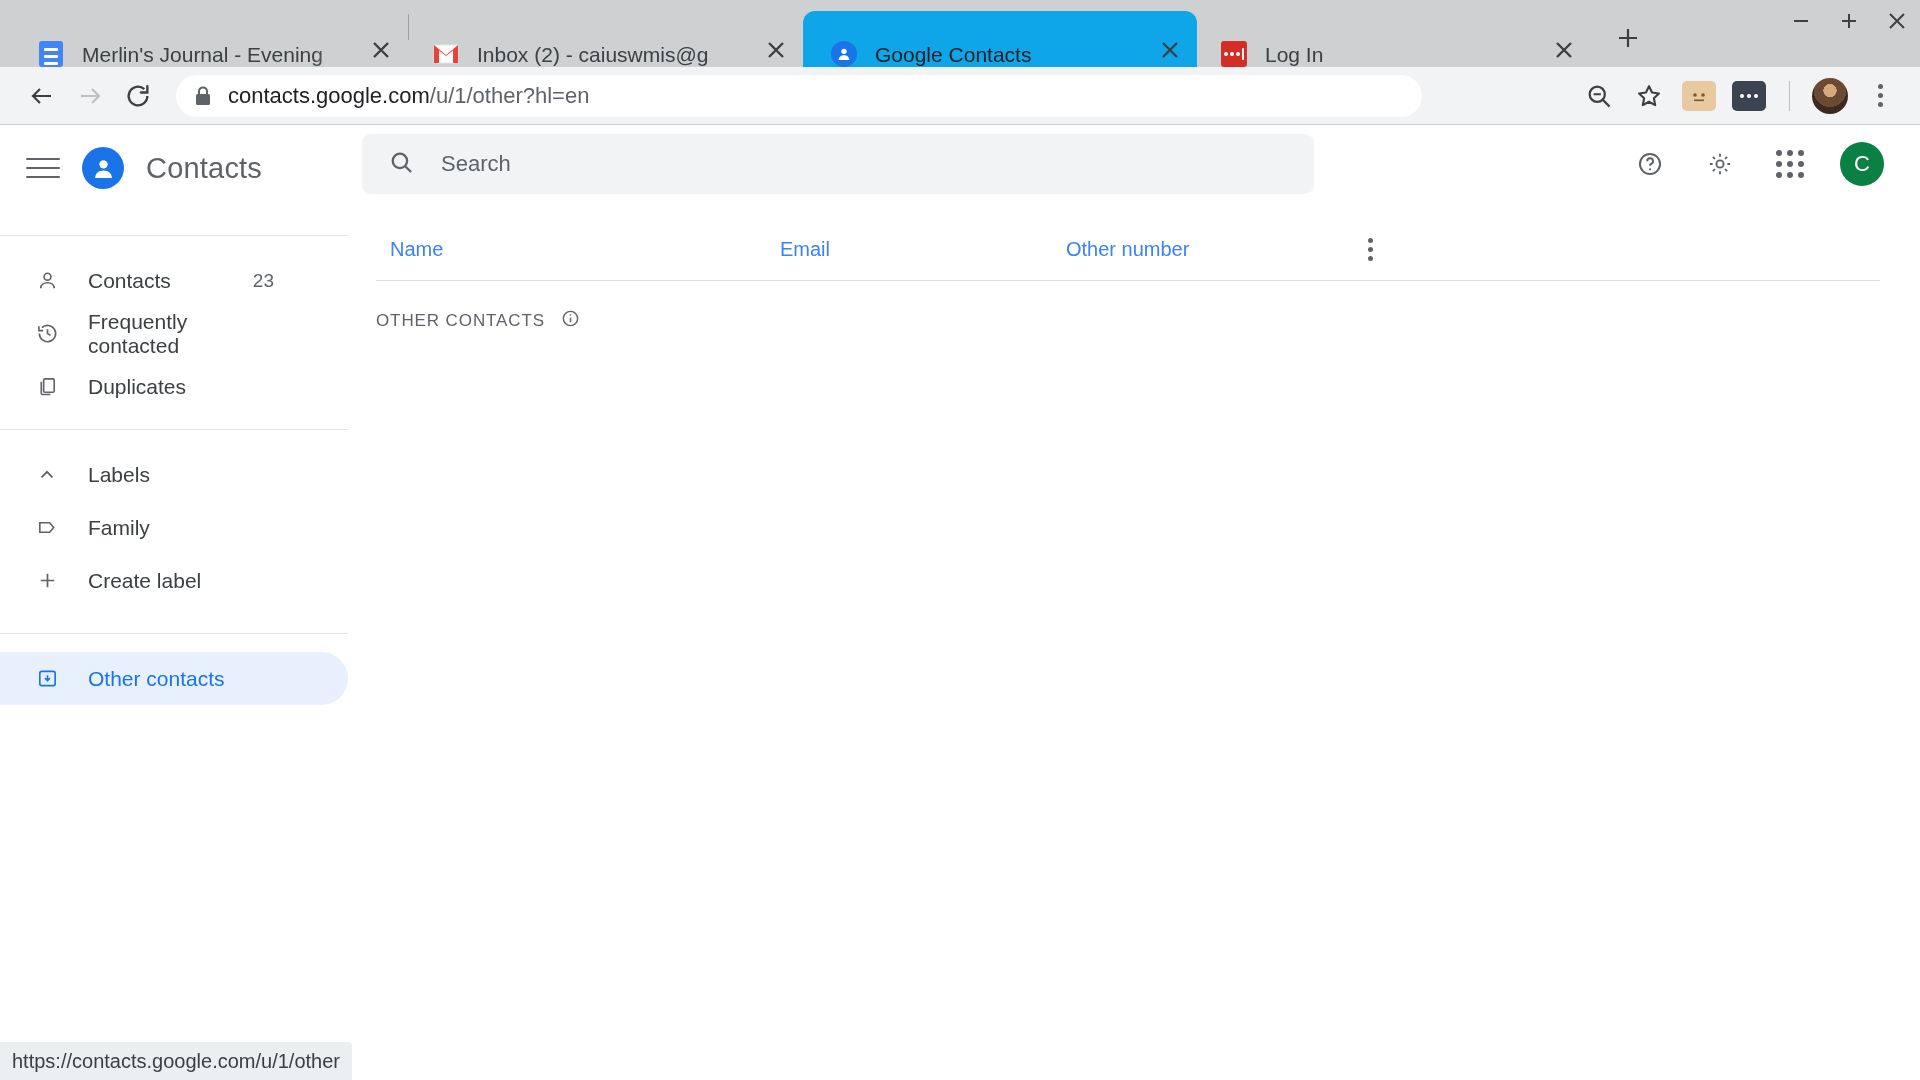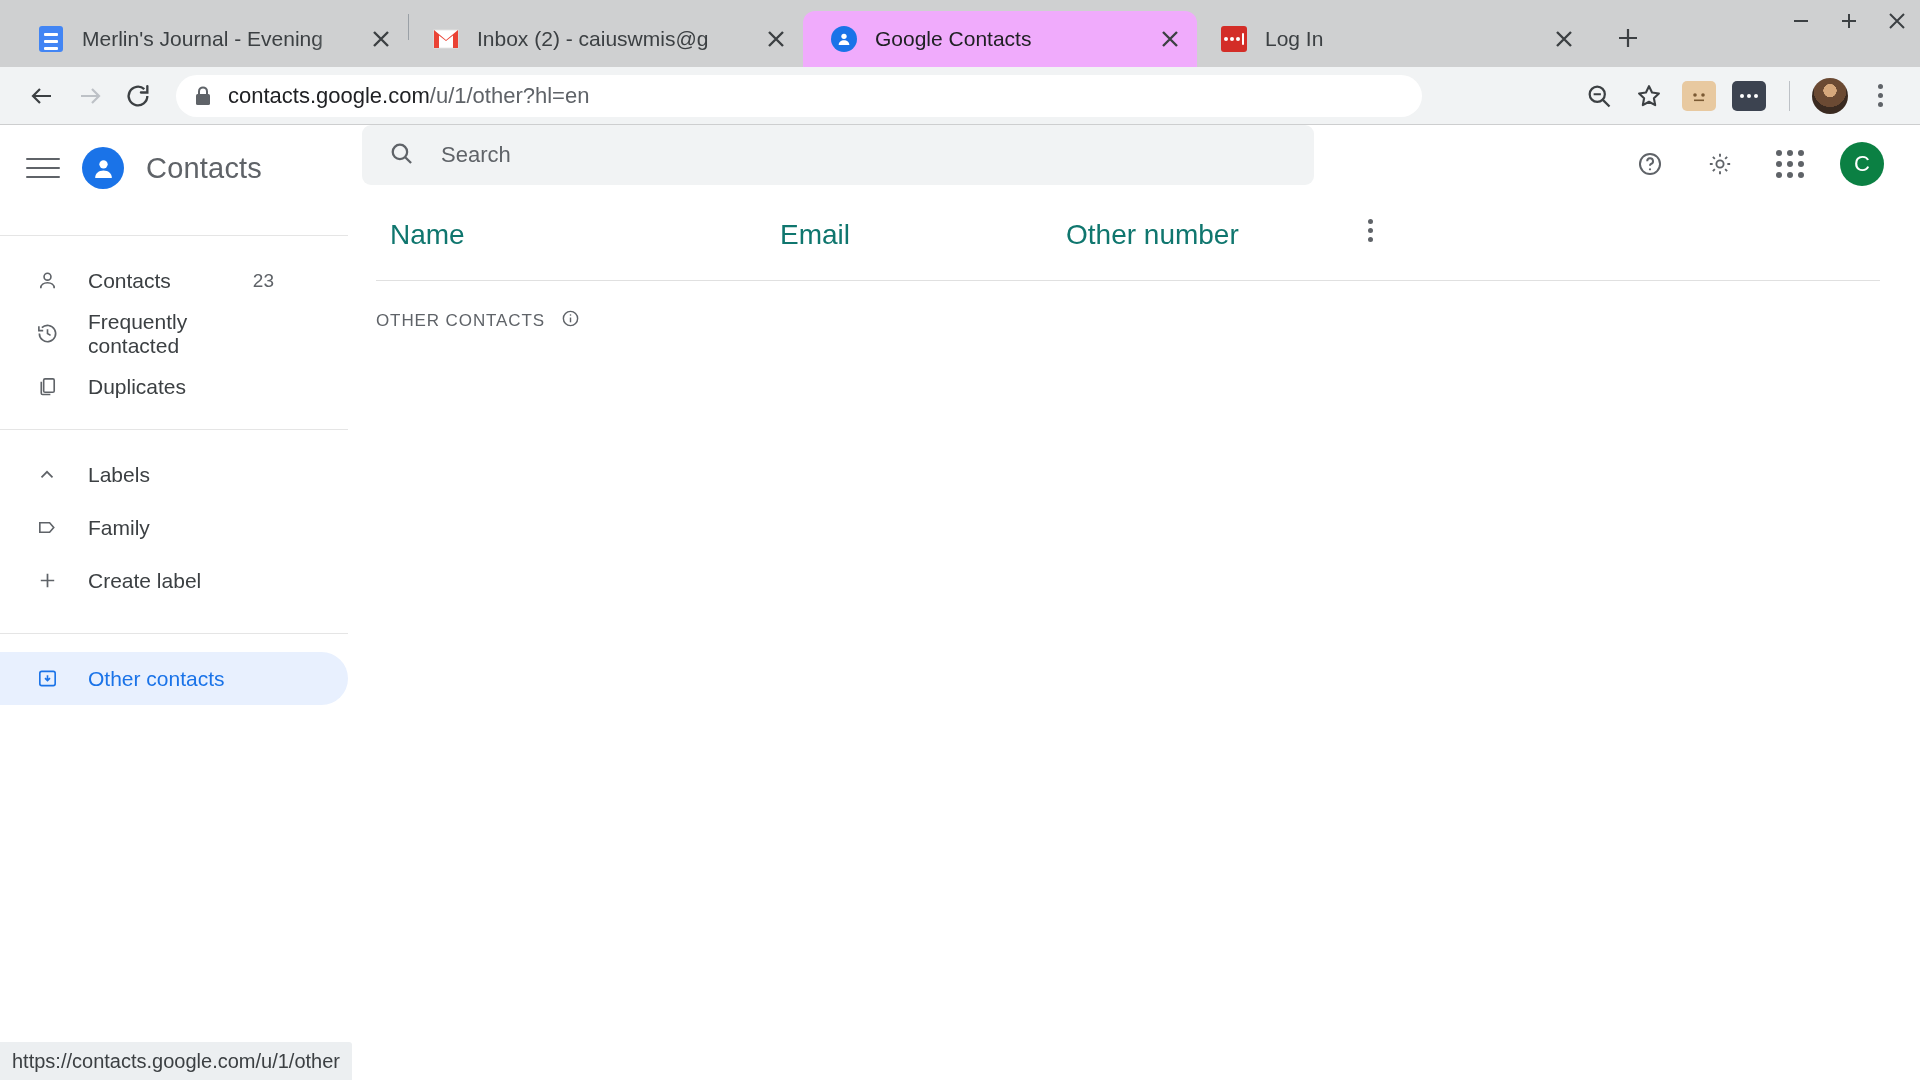--- a/index.html
+++ b/index.html
@@ -18,29 +18,29 @@
     background: #cfd0d1;
     display: flex;
     align-items: flex-end;
     padding-left: 14px;
     position: relative;
   }
   .tab {
     height: 56px;
     width: 394px;
     display: flex;
-    align-items: center;
+    align-items: flex-end;
     padding: 0 10px 0 24px;
     position: relative;
     border-top-left-radius: 12px;
     border-top-right-radius: 12px;
     flex: 0 0 auto;
   }
   .tab.inactive { background: transparent; }
-  .tab.active { background: #f0abfc; padding-left: 28px; }
+  .tab.active { background: #0ea5e9; padding-left: 28px; }
   .tab-sep {
     width: 1px; height: 26px; background: #9aa0a6; align-self: center;
     margin-bottom: 14px; flex: 0 0 auto;
   }
   .tab-favicon {
     width: 26px; height: 26px; flex: 0 0 auto;
     display: flex; align-items: center; justify-content: center;
     margin-right: 18px;
   }
   .tab-title {
@@ -188,21 +188,21 @@
   .nav-icon { width: 30px; flex: 0 0 30px; display: flex; align-items: center;
     justify-content: center; color: #5f6368; }
   .nav-item.selected .nav-icon { color: #1a73e8; }
   .nav-label { font-size: 21px; color: #3c4043; margin-left: 26px; flex: 1 1 auto; }
   .nav-count { font-size: 19px; color: #5f6368; margin-right: 74px; }
 
   .other-section { border-top: 1px solid #e5e5e5; margin-top: 26px; padding-top: 18px; }
 
   
   .main { flex: 1 1 auto; padding-left: 14px; }
-  .main-top { height: 78px; display: flex; padding-right: 36px; }
+  .main-top { height: 78px; display: flex; align-items: center; padding-right: 36px; }
   .searchbar {
     width: 952px; height: 60px; background: #f1f3f4; border-radius: 9px;
     display: flex; align-items: center; padding-left: 26px; gap: 26px;
   }
   .search-input {
     border: none; background: transparent; outline: none;
     font-size: 22px; color: #3c4043; width: 800px;
     font-family: "Liberation Sans", sans-serif;
   }
   .search-input::placeholder { color: #5f6368; }
@@ -211,26 +211,26 @@
     justify-content: center; color: #5f6368; }
   .apps-grid { display: grid; grid-template-columns: repeat(3, 6px);
     grid-template-rows: repeat(3, 6px); gap: 5px; }
   .apps-grid i { width: 6px; height: 6px; border-radius: 50%; background: #5f6368; display: block; }
   .account-avatar {
     width: 44px; height: 44px; border-radius: 50%; background: #0b8043;
     color: #fff; font-size: 22px; display: flex; align-items: center; justify-content: center;
   }
 
   .table-head {
-    display: flex; align-items: flex-start;
+    display: flex; align-items: center;
     height: 62px;
     margin: 16px 40px 0 14px;
     border-bottom: 1px solid #e0e0e0;
-    color: #0f766e;
-    font-size: 28px;
+    color: #3b82f6;
+    font-size: 20px;
   }
   .th { flex: 0 0 auto; }
   .th-name { width: 404px; padding-left: 14px; }
   .th-email { width: 286px; }
   .th-phone { width: 282px; }
   .th-job { flex: 1 1 auto; }
   .th-more { width: 44px; display: flex; align-items: center; justify-content: center; }
   .dots-vert { display: flex; flex-direction: column; gap: 4px; }
   .dots-vert i { width: 5px; height: 5px; border-radius: 50%; background: #5f6368; display: block; }
 

